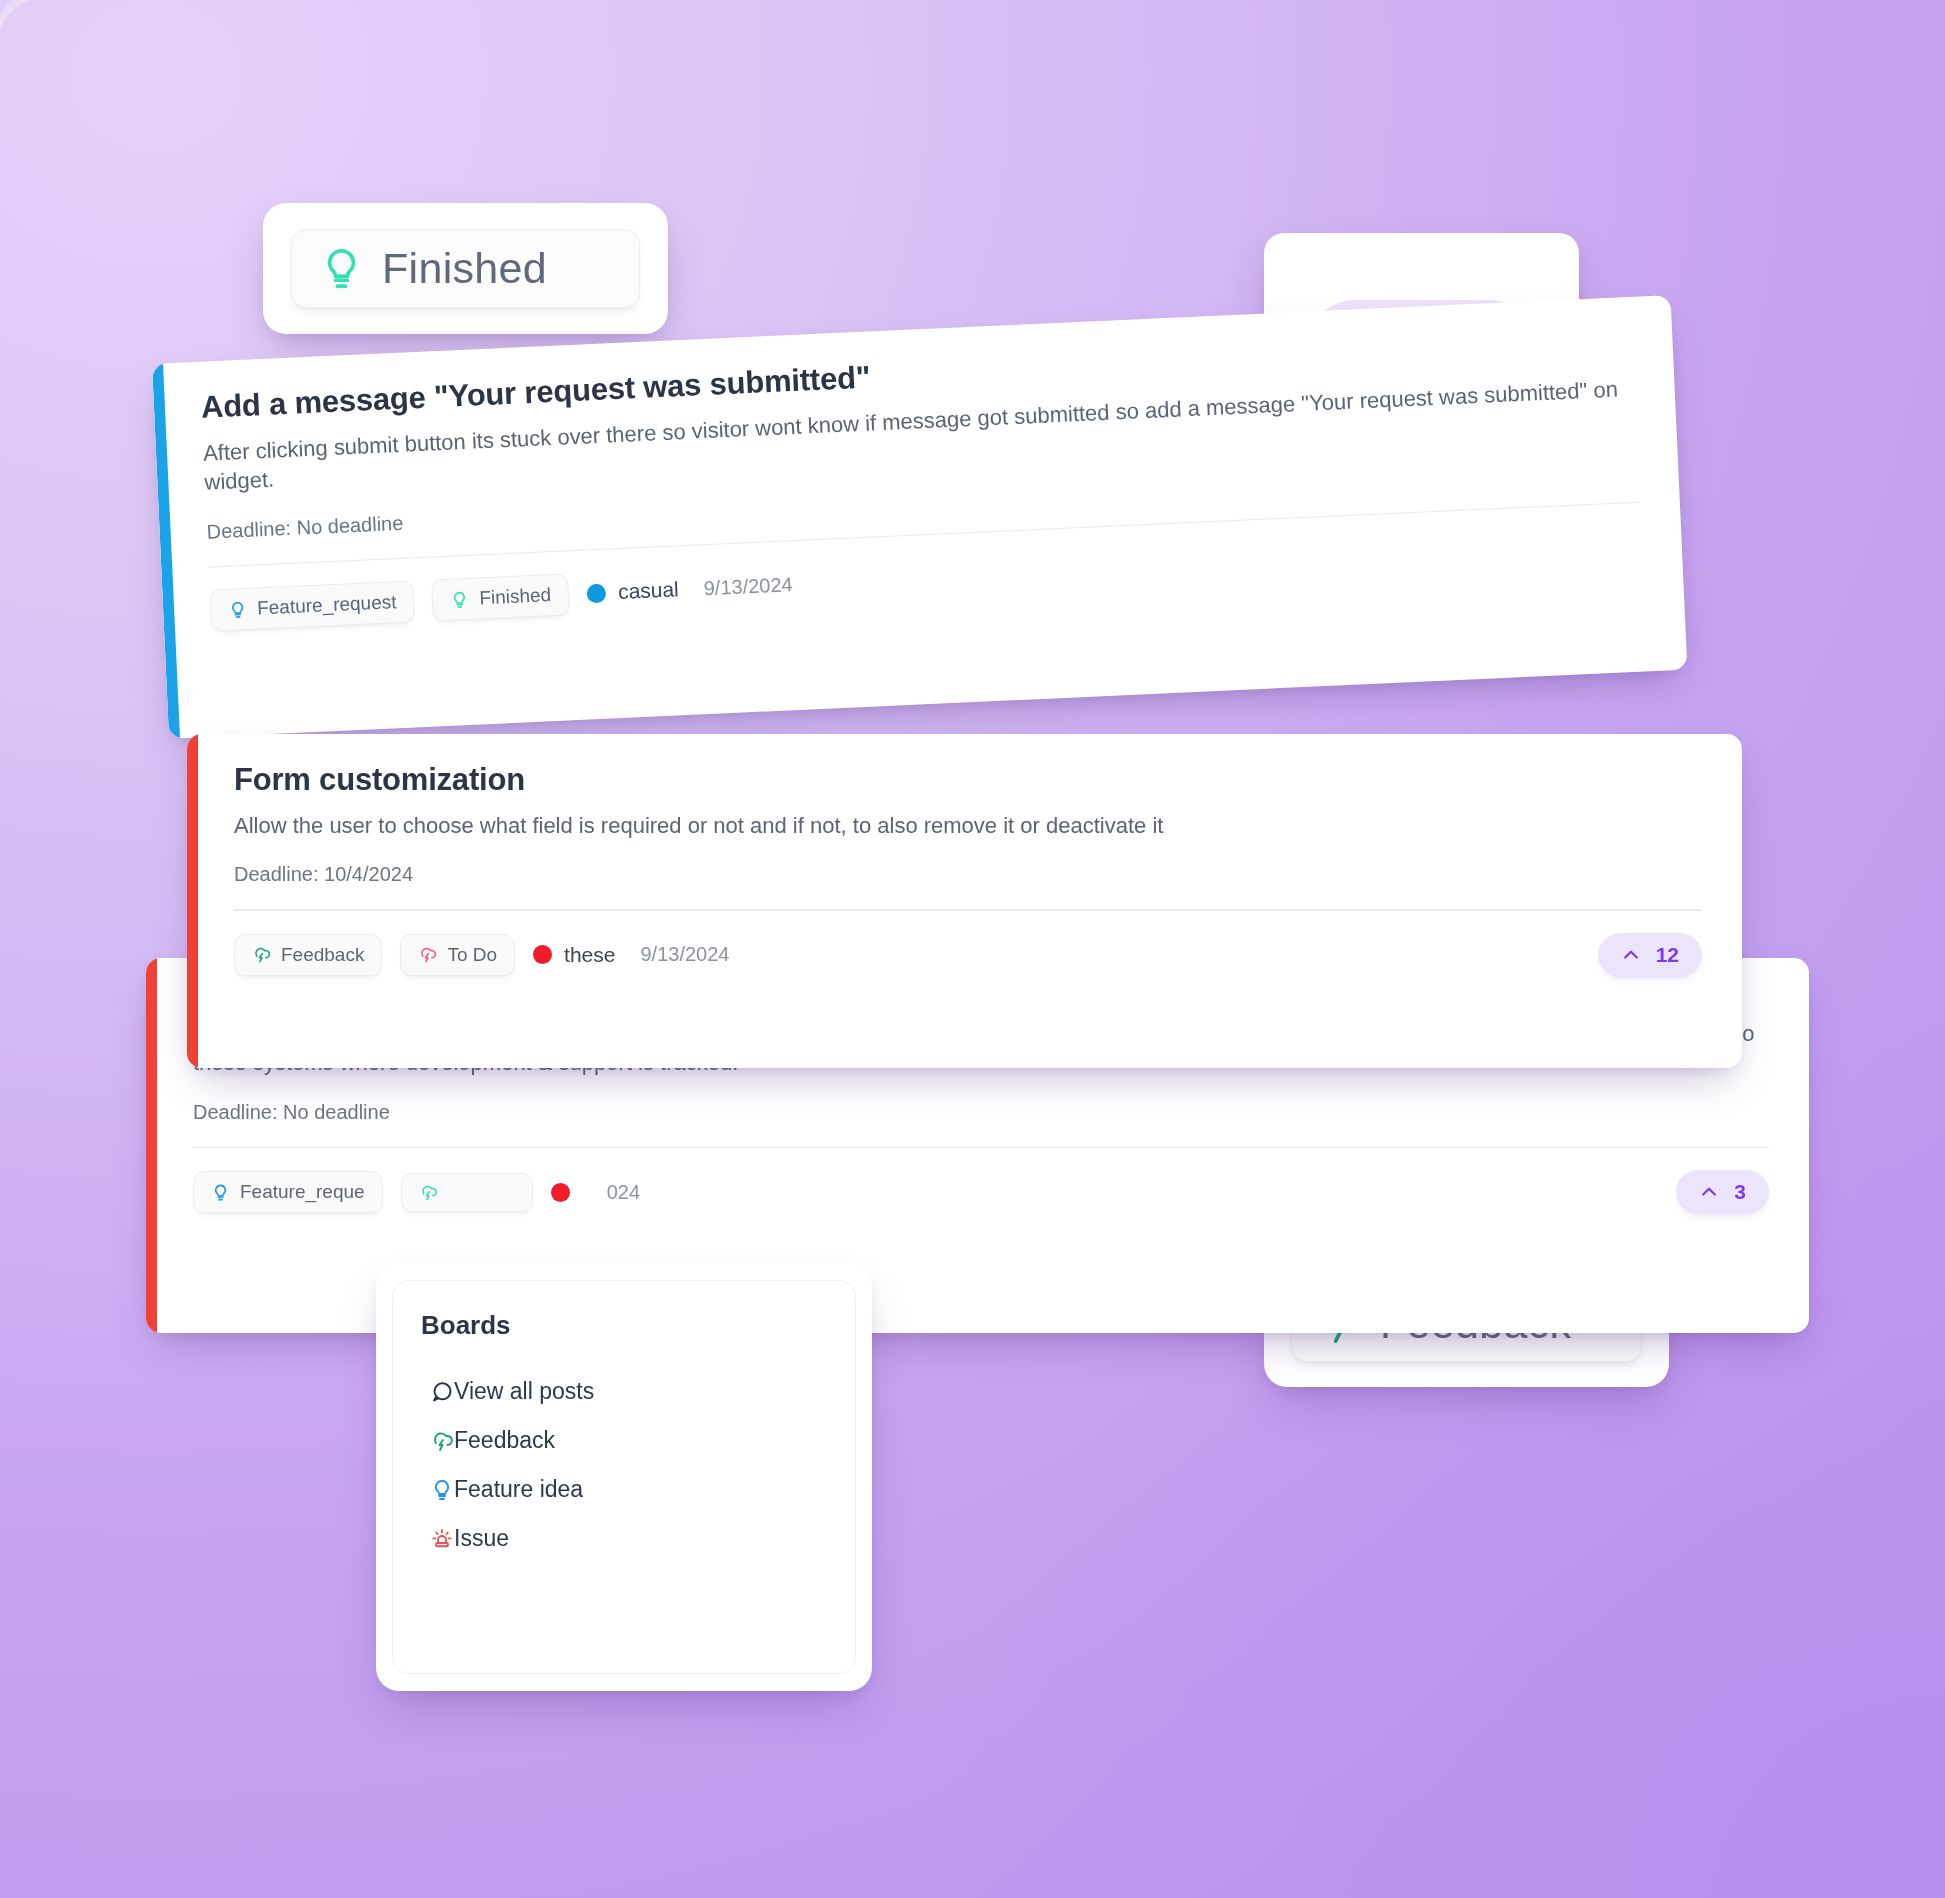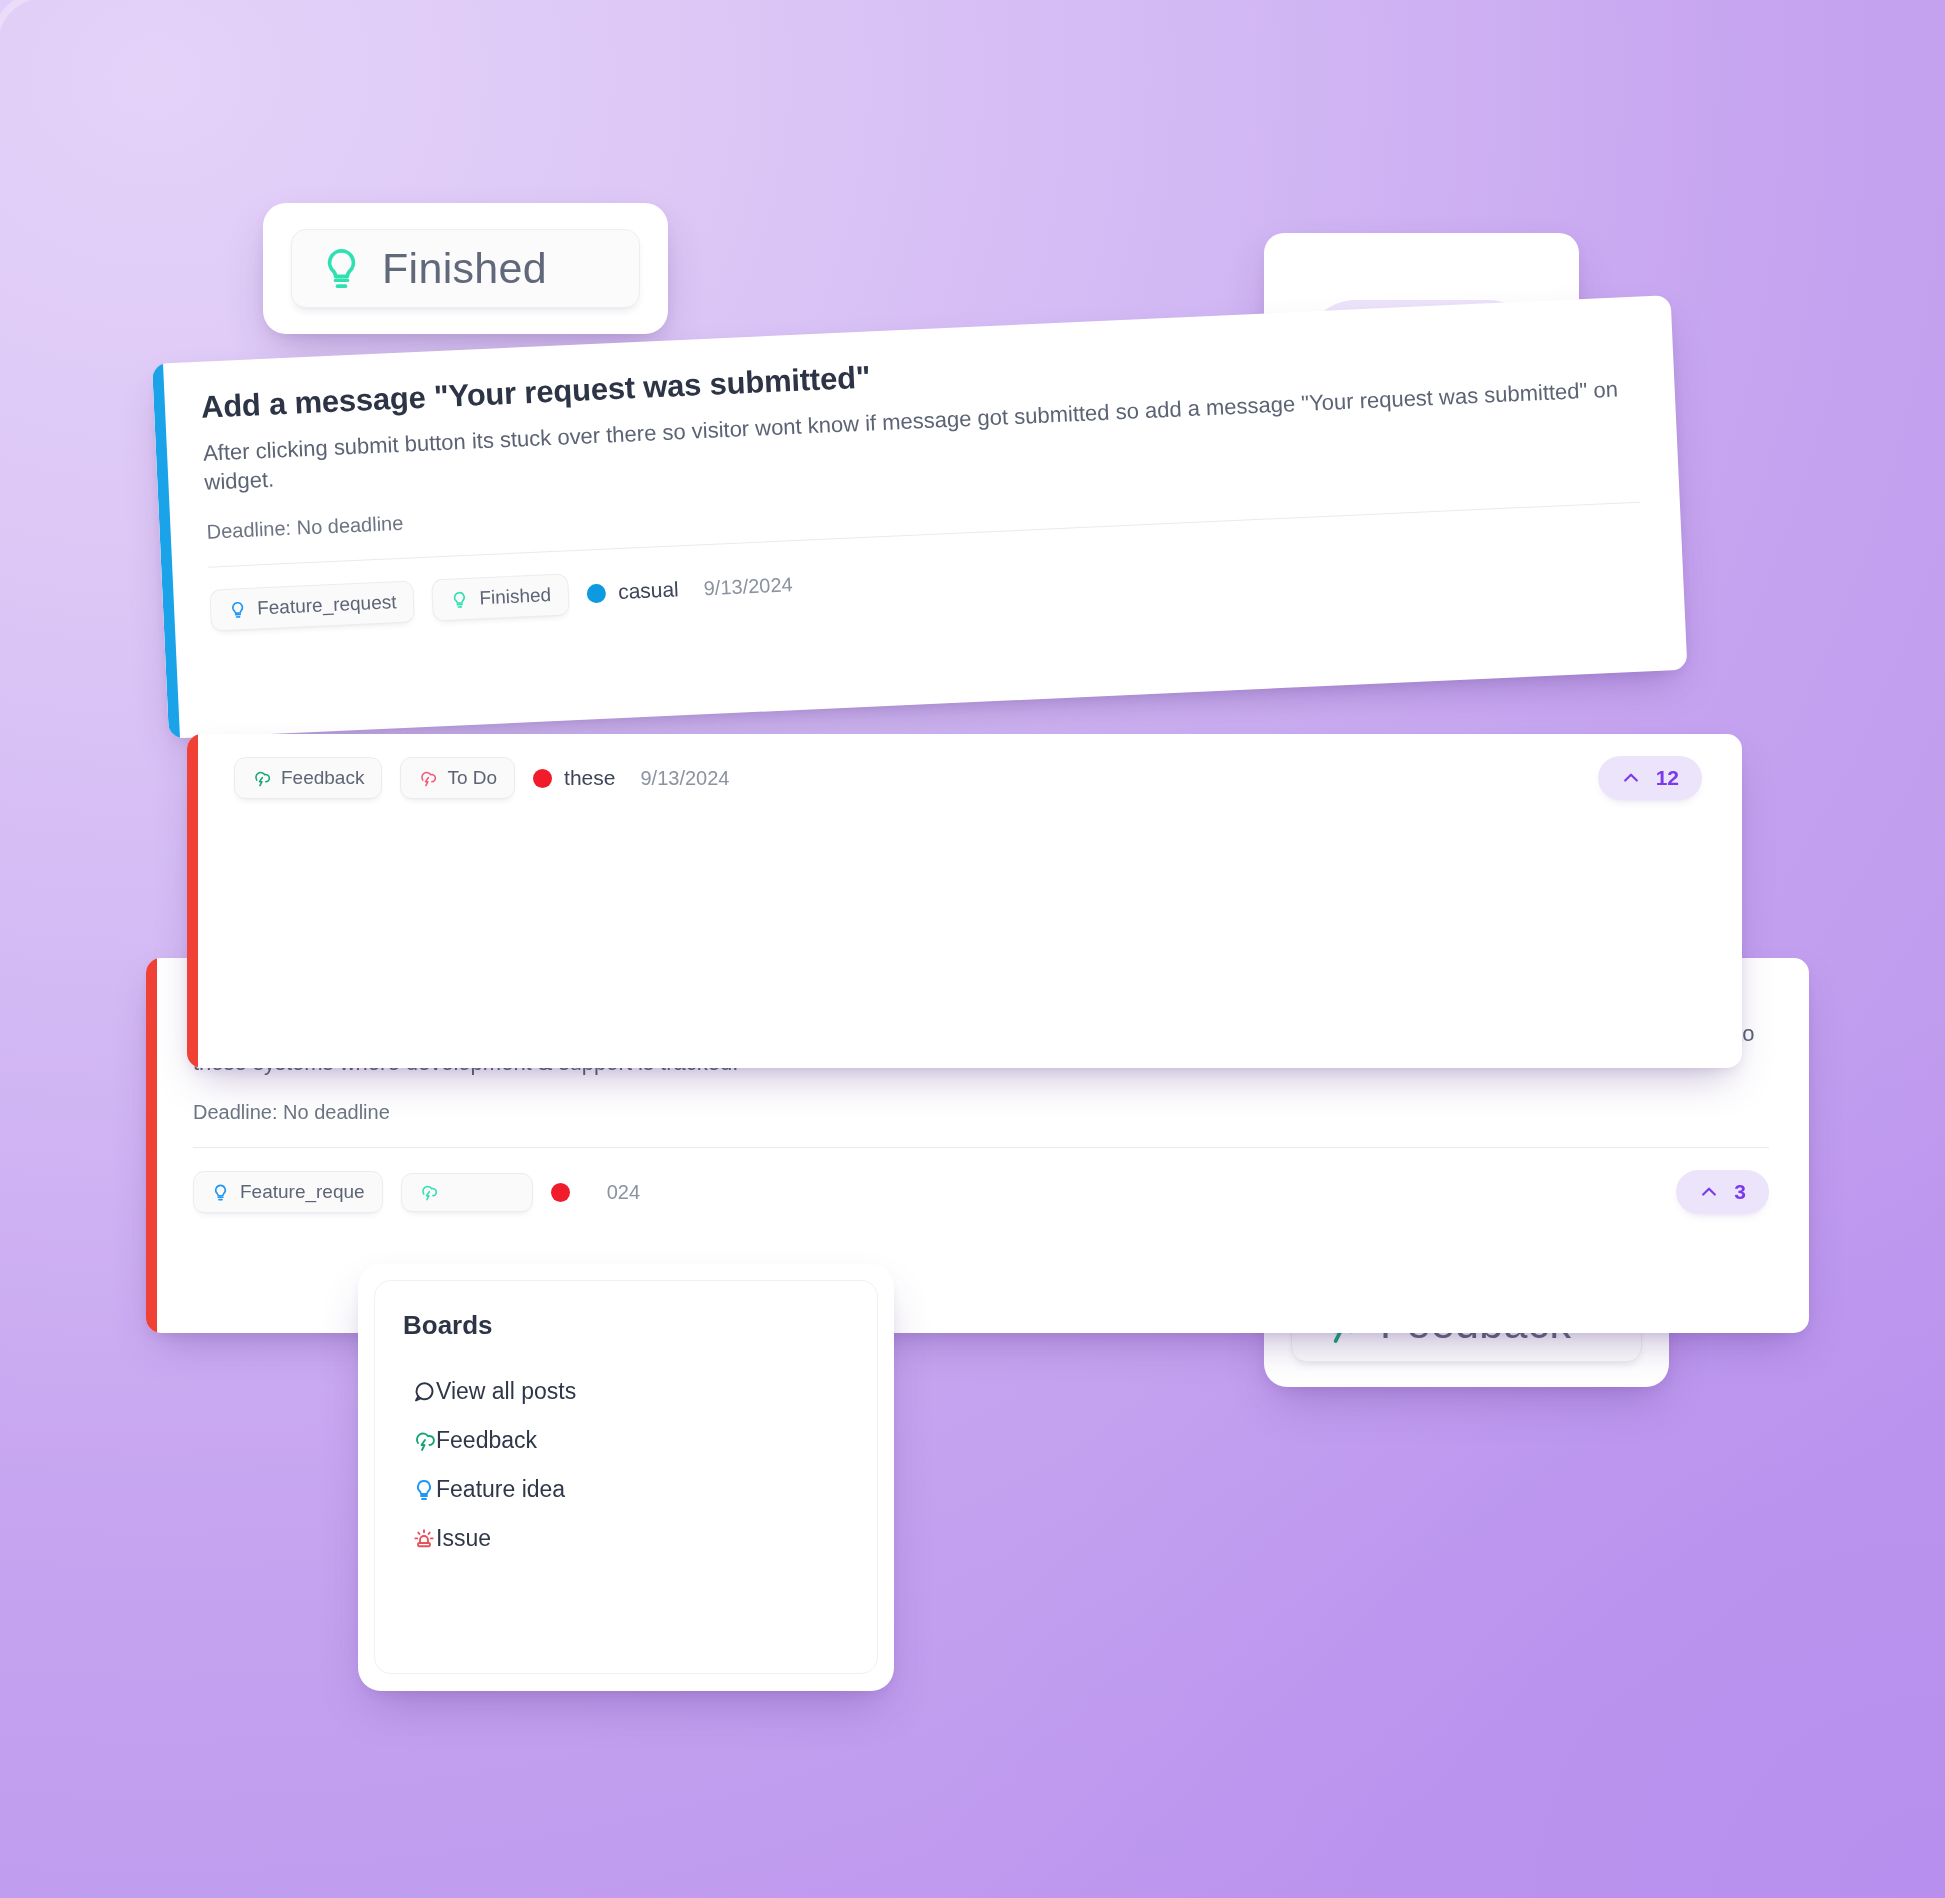--- a/index.html
+++ b/index.html
@@ -153,21 +153,21 @@
   #post-2 .accent{ background:#ef4136; }
   #post-3{
     left:146px; top:958px; width:1663px; height:375px;
     z-index:5;
   }
   #post-3 .accent{ background:#ef4136; }
   #post-3 .post-body{ padding-top:61px; }
 
   
   #boards-menu{
-    position:absolute; left:358px; top:1264px; width:536px; height:427px;
+    position:absolute; left:376px; top:1264px; width:496px; height:427px;
     background:#ffffff; border-radius:23px;
     box-shadow:0 22px 48px -13px rgba(80,45,130,.32), 0 6px 14px -7px rgba(80,45,130,.18);
     z-index:9;
   }
   .boards-inner{
     position:absolute; left:16px; top:16px; right:16px; bottom:17px;
     background:#ffffff; border:1.5px solid #eef0f3; border-radius:17px;
     padding:29px 28px 0 28px;
   }
   .boards-title{
@@ -262,20 +262,26 @@
             <polyline points="5 15 12 8 19 15"></polyline>
           </svg>
         </span>
         <span class="num">3</span>
       </span>
     </div>
   </div>
 
   <div class="post-card" id="post-2">
     <div class="accent"></div>
+    <div class="post-body">
+      <div class="post-title">Form customization</div>
+      <div class="post-desc">Allow the user to choose what field is required or not and if not, to also remove it or deactivate it</div>
+      <div class="post-deadline">Deadline: 10/4/2024</div>
+      <div class="divider"></div>
+    </div>
     <div class="meta-row">
       <span class="tag">
         <span class="ic">
           <svg width="19" height="19" viewBox="0 0 24 24" fill="none" stroke="#17a673" stroke-width="2" stroke-linecap="round" stroke-linejoin="round">
             <path d="M17.5 16a4.5 4.5 0 1 0-1.4-8.8A6 6 0 1 0 6 14"></path>
             <polyline points="13 11 9.5 16 12.5 16 10 21"></polyline>
           </svg>
         </span>
         <span class="tag-label">Feedback</span>
       </span>

